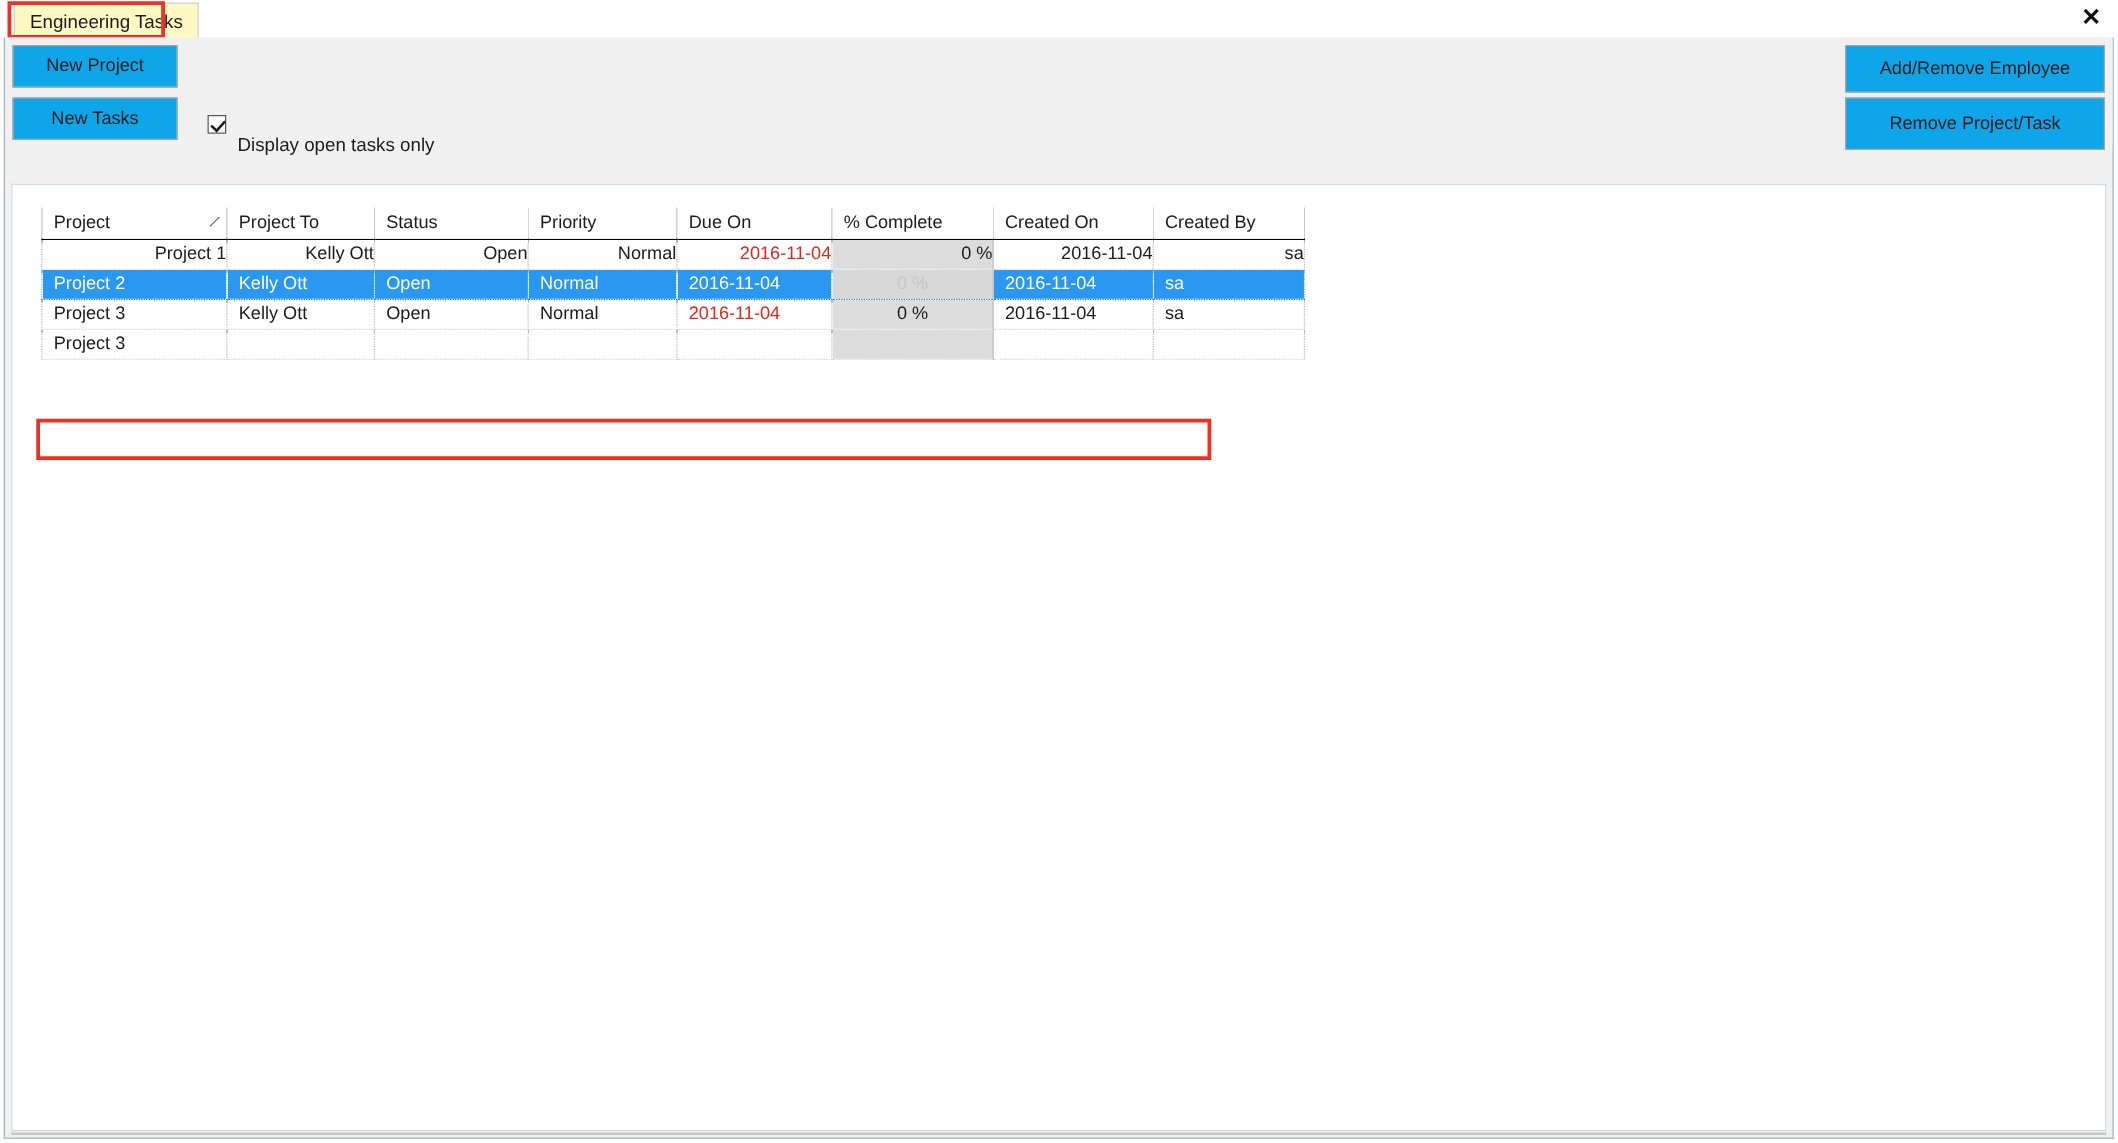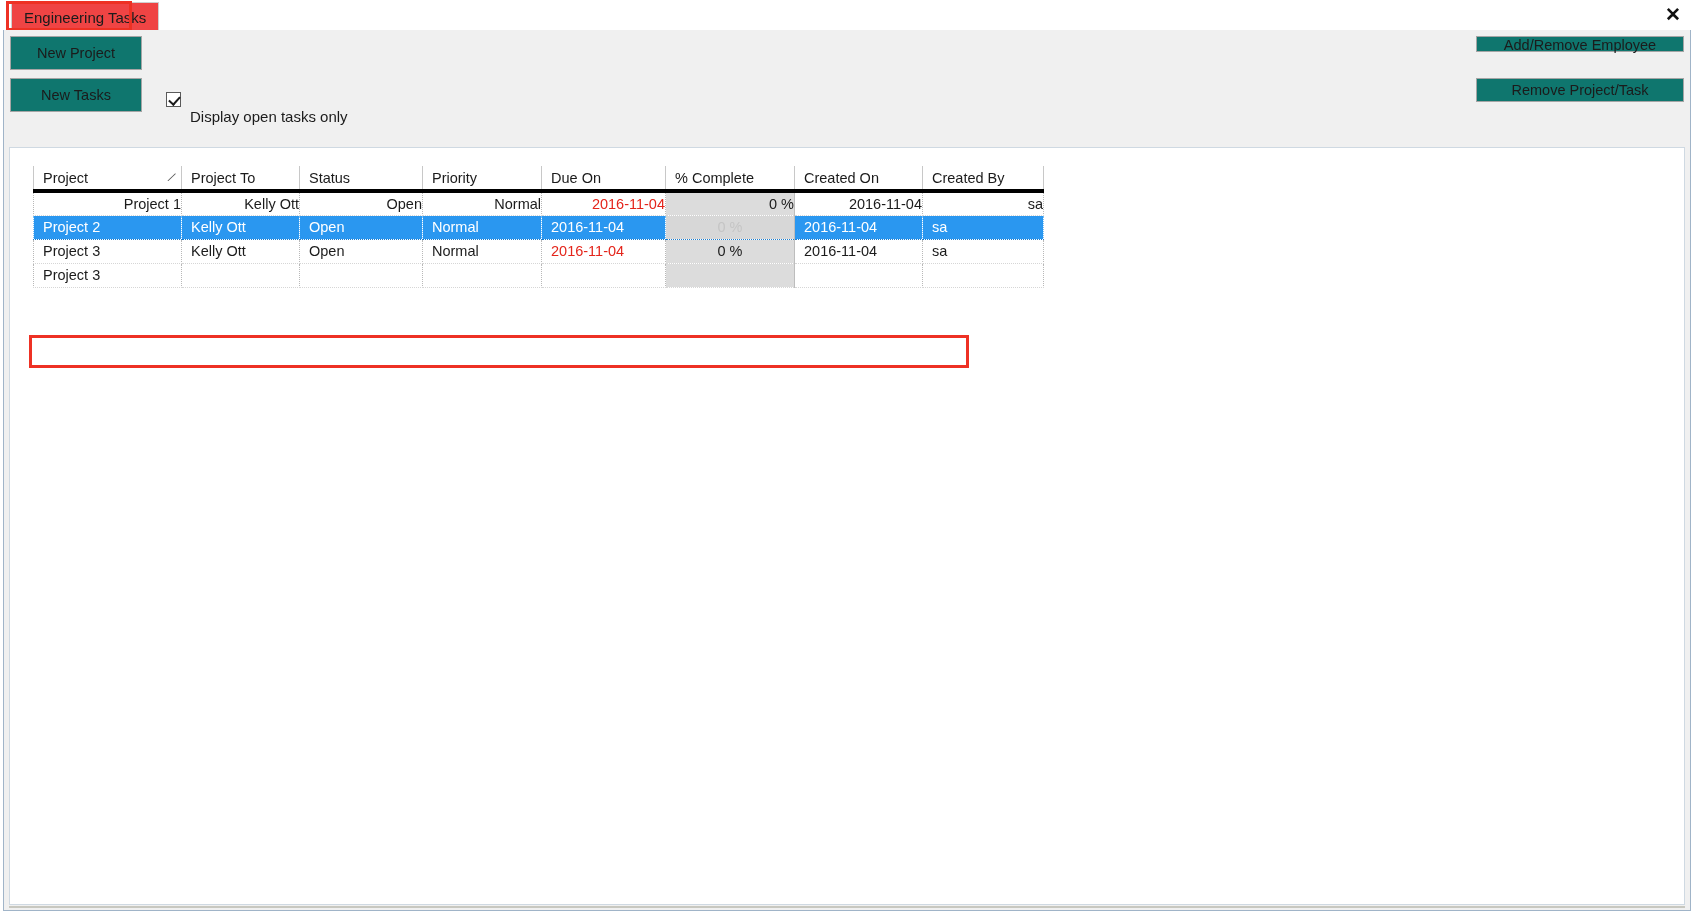--- a/index.html
+++ b/index.html
@@ -25,21 +25,21 @@
     width: 1694px; height: 32px;
     background: #ffffff;
   }
   .tabdoc {
     position: absolute;
     left: 11px; top: 2px;
     height: 28px;
     padding: 5px 12px 0 12px;
     font-size: 15px;
     color: #1b1b1b;
-    background: #ef4444;
+    background: #fef9c3;
     border-left: 1px solid #cfcfcf;
     border-top: 1px solid #cfcfcf;
     border-right: 1px solid #cfcfcf;
     white-space: nowrap;
     line-height: 19px;
   }
   .tabdoc-sep {
     position: absolute;
     left: 129px; top: 6px;
     width: 1px; height: 20px;
@@ -77,35 +77,35 @@
 
   
   .toolbar {
     position: absolute;
     left: 0; top: 0;
     width: 1686px; height: 86px;
     background: #f0f0f0;
   }
   .btn {
     position: absolute;
-    background: #0f766e;
+    background: #0ea5e9;
     border: 1px solid #a5a5a5;
     font-size: 14.5px;
     color: #1b1b1b;
     text-align: center;
     cursor: pointer;
     user-select: none;
     font-family: "Liberation Sans", sans-serif;
     padding: 0;
   }
 
   #btn-new-project { left: 6px;  top: 6px;  width: 132px; height: 34px; }
   #btn-new-task    { left: 6px;  top: 48px; width: 132px; height: 34px; }
-  #btn-addremove   { left: 1472px; top: 6px;  width: 208px; height: 16px; }
-  #btn-removeproj  { left: 1472px; top: 48px; width: 208px; height: 24px; }
+  #btn-addremove   { left: 1472px; top: 6px;  width: 208px; height: 38px; }
+  #btn-removeproj  { left: 1472px; top: 48px; width: 208px; height: 42px; }
 
   .chk-wrap {
     position: absolute;
     left: 162px; top: 44px;
     display: flex;
     align-items: center;
     cursor: pointer;
     user-select: none;
   }
   .chk-box {
@@ -194,21 +194,21 @@
     font-size: 14.5px;
     color: #1b1b1b;
   }
   .grid th {
     font-weight: normal;
     text-align: left;
     height: 25px;
     padding: 0 0 0 9px;
     background: #ffffff;
     border-right: 1px solid #c8c8c8;
-    border-bottom: 4px solid #000000;
+    border-bottom: 1px solid #000000;
     position: relative;
     white-space: nowrap;
     vertical-align: middle;
   }
   .grid th:first-child { border-left: 1px solid #c8c8c8; }
   .grid td {
     height: 24px;
     padding: 0 0 0 9px;
     border-right: 1px dotted #b8b8b8;
     border-bottom: 1px dotted #d6d6d6;

